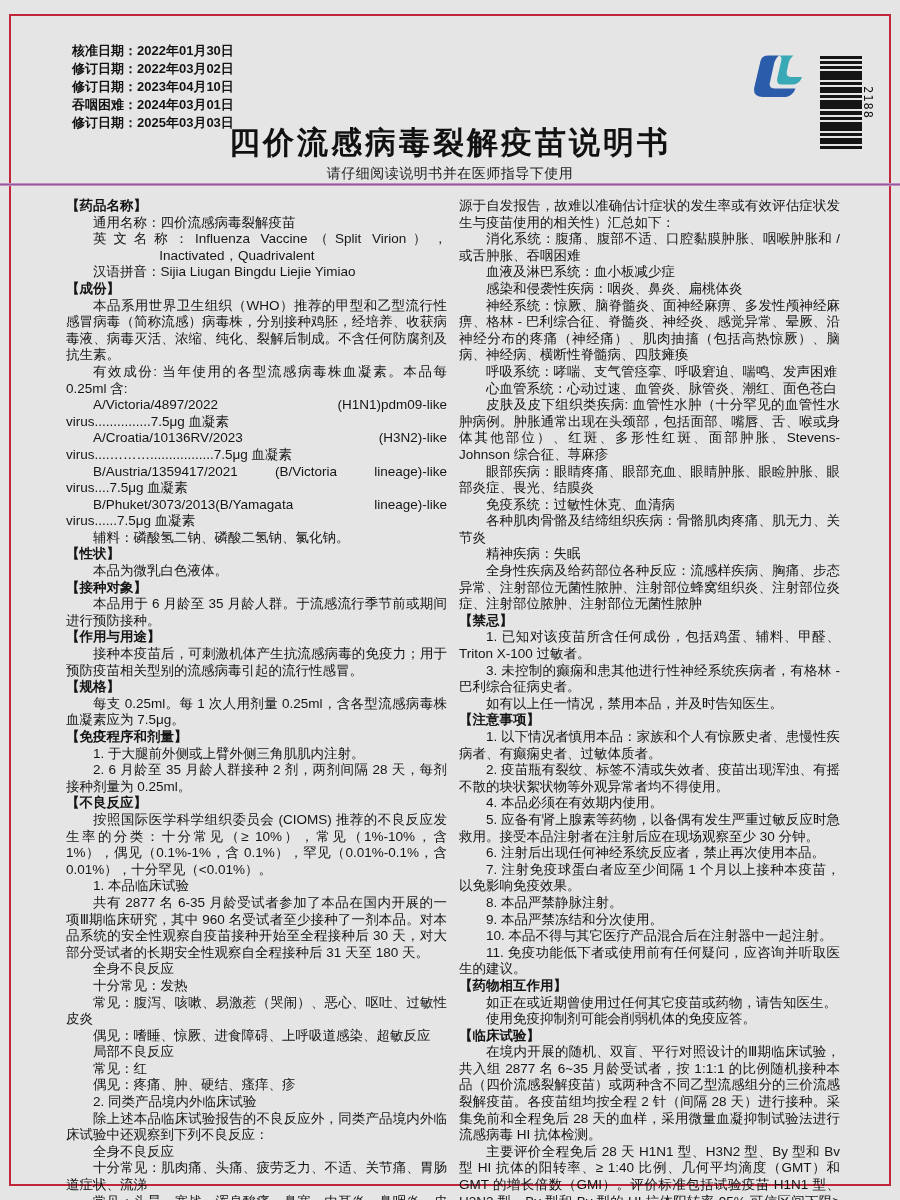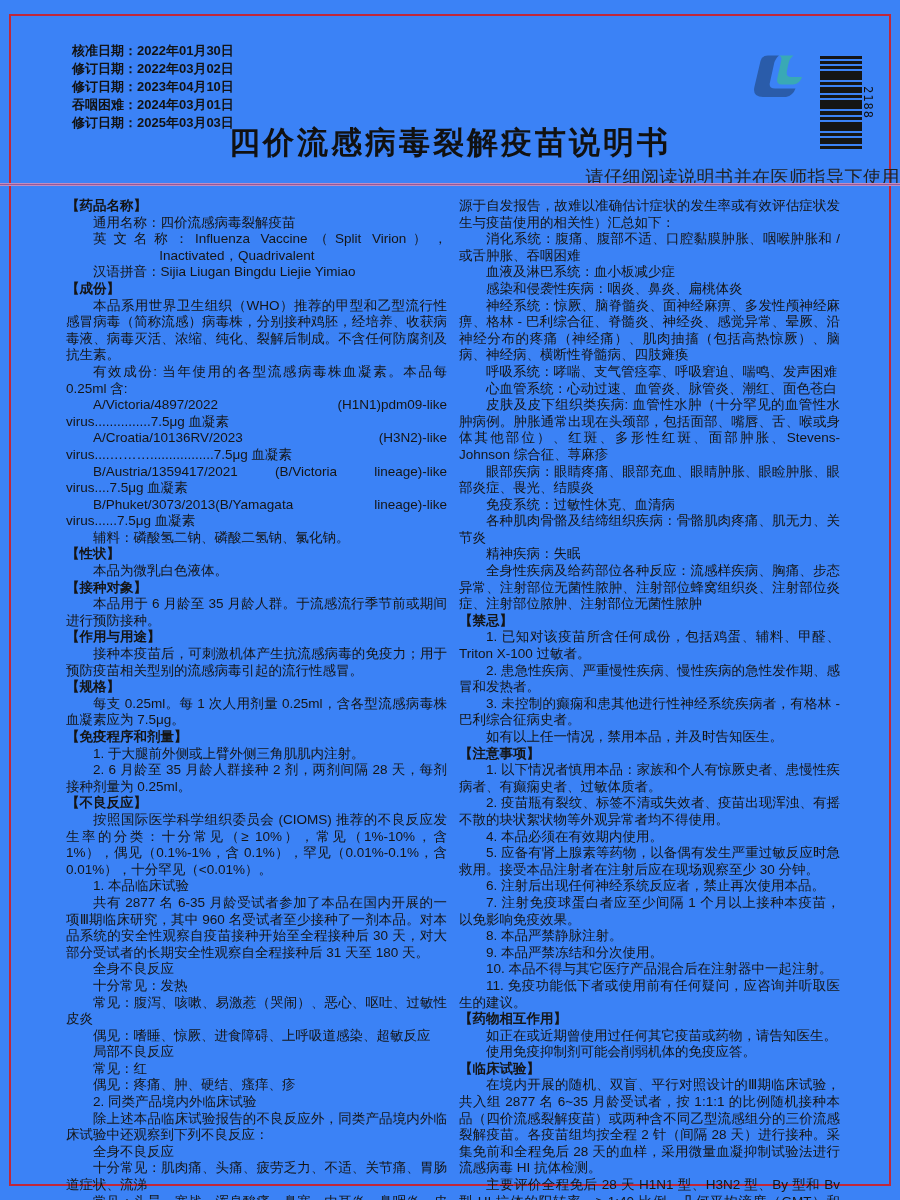--- a/index.html
+++ b/index.html
@@ -6,33 +6,33 @@
     --border-red:#c0273a;
     --rule-purple:#95589b;
     --rule-purple-light:#d5a8d2;
     --logo-blue:#2a5caa;
     --logo-teal:#39a9b5;
     --bar-black:#151515;
     --text:#151515;
   }
   html,body{margin:0;padding:0;background:#ffffff;}
   body{width:900px;height:1200px;font-family:"Liberation Sans","DejaVu Sans",sans-serif;color:var(--text);}
-  .page{position:relative;width:900px;height:1200px;background:#3b82f6;overflow:hidden;}
+  .page{position:relative;width:900px;height:1200px;background:#e5e5e5;overflow:hidden;}
   .border-frame{position:absolute;left:9px;top:14px;right:9px;bottom:14px;border:2px solid var(--border-red);}
   .dates{position:absolute;left:72px;top:42px;font-size:13px;line-height:18px;font-weight:bold;color:#121212;}
   .dates p{margin:0;white-space:nowrap;}
   .logo{position:absolute;left:748px;top:50px;width:60px;height:52px;}
   .barcode{position:absolute;left:820px;top:56px;width:42px;}
   .barcode .bar{background:var(--bar-black);margin-bottom:2px;width:100%;}
   .barcode-num{position:absolute;left:861px;top:86px;font-size:12px;letter-spacing:1px;
     font-family:"DejaVu Sans Mono","Liberation Mono",monospace;writing-mode:vertical-rl;color:#111;}
   .title{position:absolute;left:0;right:0;top:122px;margin:0;text-align:center;
     font-size:31px;font-weight:bold;letter-spacing:3px;color:#111;}
-  .subtitle{position:absolute;left:0;right:0;top:165px;margin:0;text-align:right;
-    font-size:18px;letter-spacing:0.5px;color:#222;}
+  .subtitle{position:absolute;left:0;right:0;top:165px;margin:0;text-align:center;
+    font-size:14px;letter-spacing:0.5px;color:#222;}
   .rule{position:absolute;left:0;top:183px;width:900px;height:3px;
     background:linear-gradient(to bottom,var(--rule-purple-light),var(--rule-purple),var(--rule-purple-light));}
   .content{position:absolute;left:66px;top:198px;width:774px;display:flex;gap:12px;}
   .col{width:381px;font-size:13.5px;line-height:16.6px;text-align:justify;
     overflow-wrap:anywhere;color:var(--text);}
   .col p{margin:0;}
   .blk-h{font-weight:bold;text-align:left;}
   .blk-p{text-indent:2em;}
   .blk-cont{text-indent:0;}
   .blk-kv{padding-left:6.9em;text-indent:-4.9em;}
@@ -129,21 +129,20 @@
         <p class="blk-p">呼吸系统：哮喘、支气管痉挛、呼吸窘迫、喘鸣、发声困难</p>
         <p class="blk-p">心血管系统：心动过速、血管炎、脉管炎、潮红、面色苍白</p>
         <p class="blk-p">皮肤及皮下组织类疾病: 血管性水肿（十分罕见的血管性水肿病例。肿胀通常出现在头颈部，包括面部、嘴唇、舌、喉或身体其他部位）、红斑、多形性红斑、面部肿胀、Stevens-Johnson 综合征、荨麻疹</p>
         <p class="blk-p">眼部疾病：眼睛疼痛、眼部充血、眼睛肿胀、眼睑肿胀、眼部炎症、畏光、结膜炎</p>
         <p class="blk-p">免疫系统：过敏性休克、血清病</p>
         <p class="blk-p">各种肌肉骨骼及结缔组织疾病：骨骼肌肉疼痛、肌无力、关节炎</p>
         <p class="blk-p">精神疾病：失眠</p>
         <p class="blk-p">全身性疾病及给药部位各种反应：流感样疾病、胸痛、步态异常、注射部位无菌性脓肿、注射部位蜂窝组织炎、注射部位炎症、注射部位脓肿、注射部位无菌性脓肿</p>
         <p class="blk-h">【禁忌】</p>
         <p class="blk-p">1. 已知对该疫苗所含任何成份，包括鸡蛋、辅料、甲醛、Triton X-100 过敏者。</p>
-        <p class="blk-p">2. 患急性疾病、严重慢性疾病、慢性疾病的急性发作期、感冒和发热者。</p>
         <p class="blk-p">3. 未控制的癫痫和患其他进行性神经系统疾病者，有格林 - 巴利综合征病史者。</p>
         <p class="blk-p">如有以上任一情况，禁用本品，并及时告知医生。</p>
         <p class="blk-h">【注意事项】</p>
         <p class="blk-p">1. 以下情况者慎用本品：家族和个人有惊厥史者、患慢性疾病者、有癫痫史者、过敏体质者。</p>
         <p class="blk-p">2. 疫苗瓶有裂纹、标签不清或失效者、疫苗出现浑浊、有摇不散的块状絮状物等外观异常者均不得使用。</p>
         <p class="blk-p">4. 本品必须在有效期内使用。</p>
         <p class="blk-p">5. 应备有肾上腺素等药物，以备偶有发生严重过敏反应时急救用。接受本品注射者在注射后应在现场观察至少 30 分钟。</p>
         <p class="blk-p">6. 注射后出现任何神经系统反应者，禁止再次使用本品。</p>
         <p class="blk-p">7. 注射免疫球蛋白者应至少间隔 1 个月以上接种本疫苗，以免影响免疫效果。</p>
         <p class="blk-p">8. 本品严禁静脉注射。</p>

